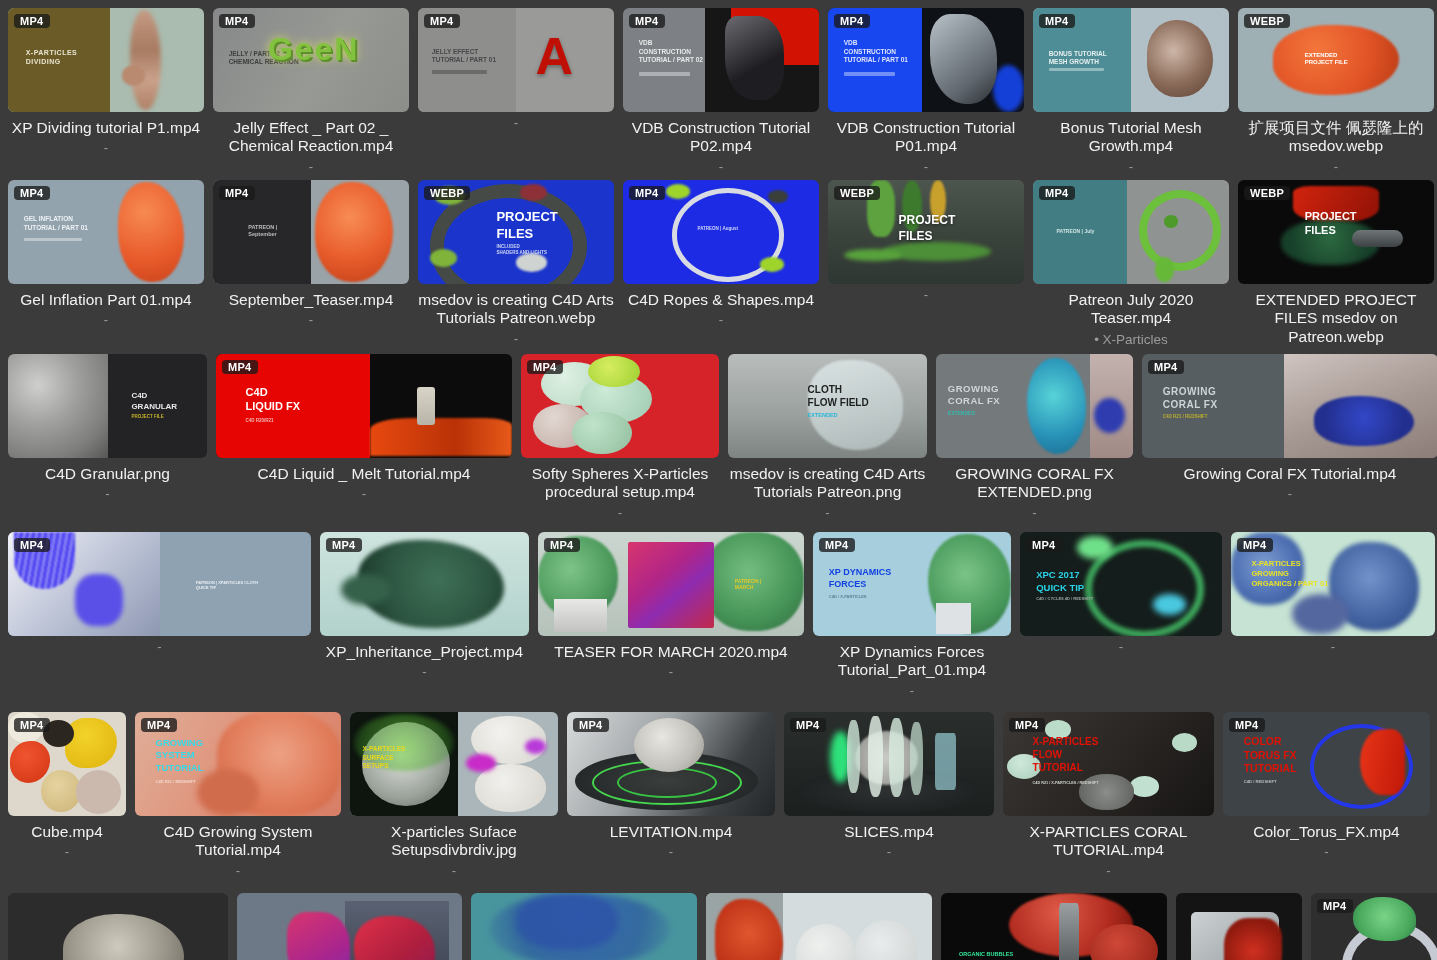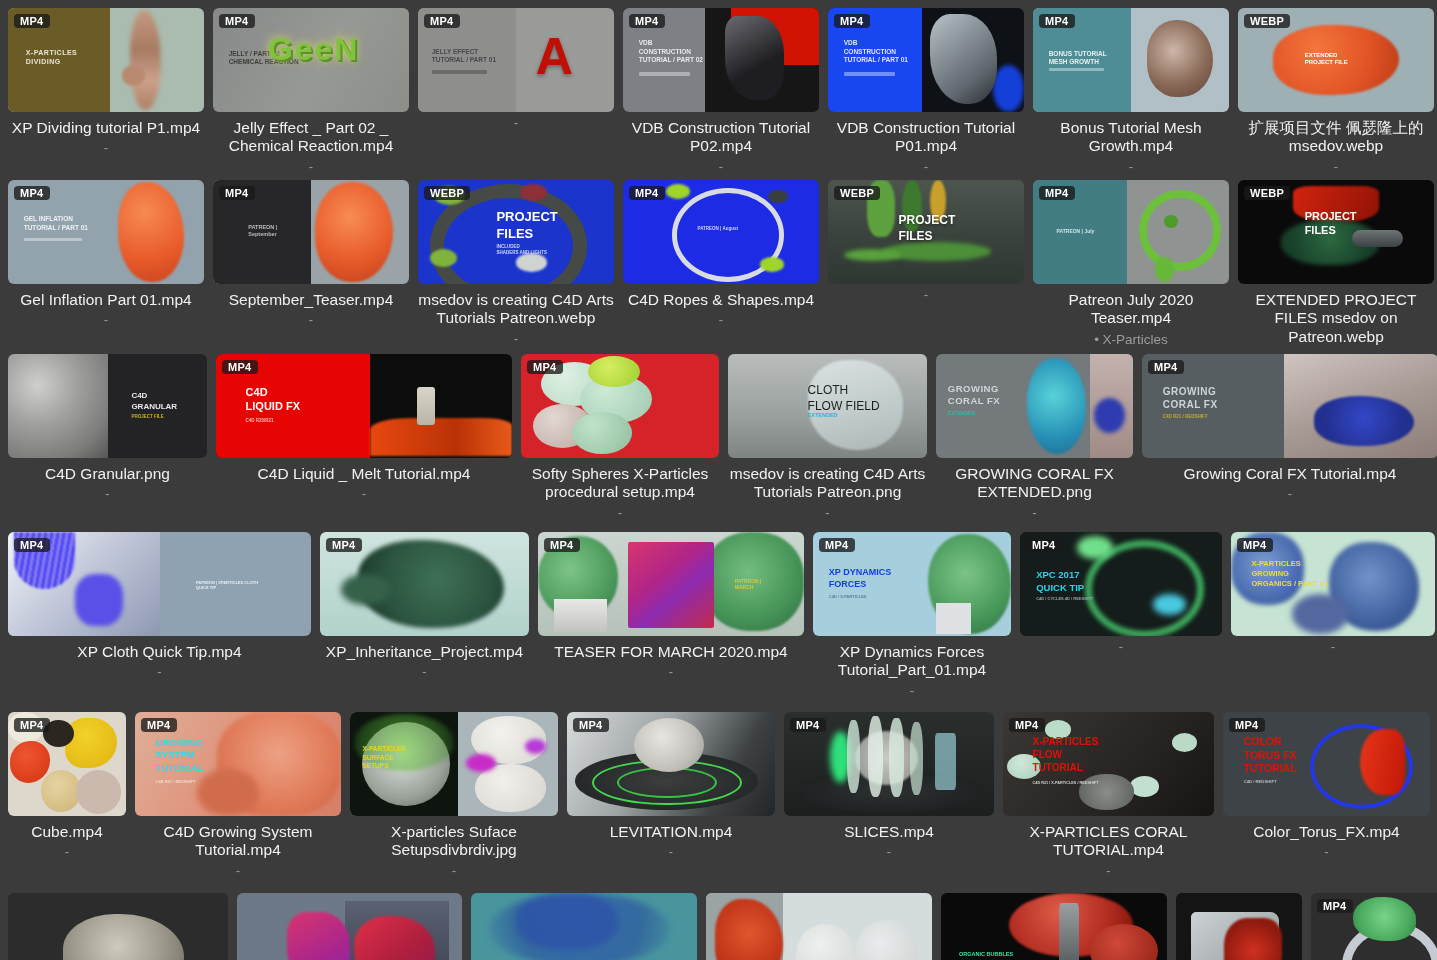--- a/index.html
+++ b/index.html
@@ -229,21 +229,21 @@
           <div class="bb" style="left: 34%; top: 2%; width: 26%; height: 30%; background: radial-gradient(circle at 40% 35%, rgb(214, 237, 96), rgb(156, 207, 47)); border-radius: 50%;"></div>
           <div class="bb" style="left: 26%; top: 56%; width: 30%; height: 40%; background: radial-gradient(circle at 35% 30%, rgb(191, 227, 201), rgb(146, 189, 158)); border-radius: 50%;"></div>
           <span class="badge">MP4</span>
         </div>
         <div class="title">Softy Spheres X-Particles procedural setup.mp4</div>
         <div class="meta">-</div>
       </article>
       <article class="card" style="width: 199px;">
         <div class="thumb" style="background: linear-gradient(rgb(185, 189, 187), rgb(154, 160, 158) 60%, rgb(126, 132, 130));">
           <div class="bb" style="left: 40%; top: 6%; width: 48%; height: 86%; background: linear-gradient(160deg, rgba(223, 232, 232, 0.85), rgba(185, 198, 198, 0.75)); border-radius: 40% 50% 45%; filter: blur(1px);"></div>
-          <div class="tt" style="left: 40%; top: 28%; font-size: 12px; color: rgb(29, 31, 32); font-weight: 400;">CLOTH
+          <div class="tt" style="left: 40%; top: 28%; font-size: 10px; color: rgb(29, 31, 32); font-weight: 700;">CLOTH
 FLOW FIELD</div>
           <div class="tt" style="left: 40%; top: 56%; font-size: 5.5px; color: rgb(41, 182, 216); font-weight: 700;">EXTENDED</div>
         </div>
         <div class="title">msedov is creating C4D Arts Tutorials Patreon.png</div>
         <div class="meta">-</div>
       </article>
       <article class="card" style="width: 197px;">
         <div class="thumb" style="background: rgb(116, 121, 124);">
           <div class="pp" style="left: 78%; top: 0%; width: 22%; height: 100%; background: linear-gradient(rgb(195, 178, 174), rgb(160, 138, 134));"></div>
           <div class="bb" style="left: 80%; top: 42%; width: 16%; height: 34%; background: rgb(46, 60, 176); border-radius: 50%; filter: blur(2px);"></div>
@@ -271,21 +271,20 @@
     <div class="row" style="top: 532px;">
       <article class="card" style="width: 303px;">
         <div class="thumb" style="background: rgb(142, 162, 178);">
           <div class="pp" style="left: 0%; top: 0%; width: 50%; height: 100%; background: linear-gradient(135deg, rgb(242, 243, 247), rgb(201, 206, 222) 40%, rgb(170, 179, 201) 70%, rgb(143, 152, 178));"></div>
           <div class="bb" style="left: 2%; top: 0%; width: 20%; height: 55%; background: repeating-linear-gradient(100deg, rgb(74, 63, 240) 0px, rgb(74, 63, 240) 3px, rgb(138, 132, 245) 3px, rgb(138, 132, 245) 6px); border-radius: 0px 0px 50% 50%; filter: blur(1px);"></div>
           <div class="bb" style="left: 22%; top: 40%; width: 16%; height: 50%; background: rgb(90, 80, 232); border-radius: 40%; filter: blur(2px);"></div>
           <div class="tt" style="left: 62%; top: 46%; font-size: 4px; color: rgb(232, 237, 242); font-weight: 600;">PATREON | XPARTICLES CLOTH
 QUICK TIP</div>
           <span class="badge">MP4</span>
         </div>
-        <div class="title">XP Cloth Quick Tip.mp4</div>
         <div class="meta">-</div>
       </article>
       <article class="card" style="width: 209px;">
         <div class="thumb" style="background: linear-gradient(rgb(207, 228, 222), rgb(178, 210, 204));">
           <div class="bb" style="left: 18%; top: 8%; width: 70%; height: 84%; background: radial-gradient(circle at 55% 45%, rgb(63, 112, 87), rgb(44, 84, 64) 55%, rgb(31, 64, 48) 80%); border-radius: 40% 55% 45% 50%; filter: blur(2px);"></div>
           <div class="bb" style="left: 10%; top: 40%; width: 24%; height: 30%; background: rgb(53, 96, 74); border-radius: 50%; filter: blur(3px);"></div>
           <span class="badge">MP4</span>
         </div>
         <div class="title">XP_Inheritance_Project.mp4</div>
         <div class="meta">-</div>

